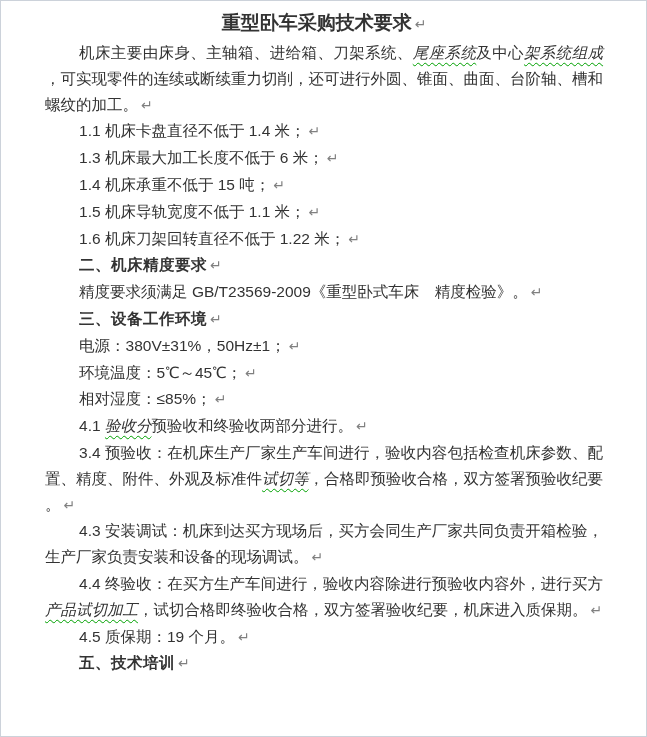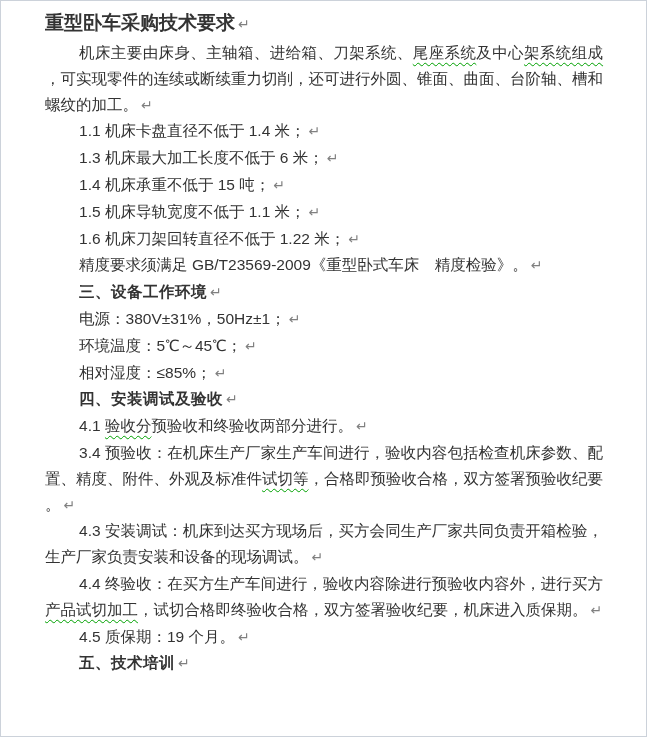--- a/index.html
+++ b/index.html
@@ -9,21 +9,21 @@
     box-sizing:border-box;
     border:1px solid #ccd2da;
     padding:6px 43px 0 44px;
     background:#ffffff;
     font-family:"Liberation Sans", sans-serif;
     color:#333333;
     overflow:hidden;
   }
   p.title {
     margin:0;
-    text-align:left;
+    text-align:center;
     font-size:19px;
     font-weight:bold;
     line-height:32px;
     white-space:nowrap;
   }
   p.line {
     margin:0;
     font-size:15.5px;
     line-height:25.8px;
     text-align:justify;
@@ -39,48 +39,49 @@
     font-weight:normal;
     padding-left:3px;
     letter-spacing:0;
   }
   .wavy {
     text-decoration:underline;
     text-decoration-style:wavy;
     text-decoration-color:#00a000;
     text-decoration-thickness:1px;
     text-underline-offset:4px;
+    font-style:italic;
   }
 </style>
 </head>
 <body>
 
 <div class="page">
 
   <p class="title"><span>重型卧车采购技术要求</span><span class="pm">↵</span></p>
 
   <p class="line"><span>机床主要由床身、主轴箱、进给箱、刀架系统、</span><span class="wavy">尾座系统</span><span>及中心</span><span class="wavy">架系统组成</span><span>，可实现零件的连续或断续重力切削，还可进行外圆、锥面、曲面、台阶轴、槽和螺纹的加工。</span><span class="pm">↵</span></p>
 
 
   <p class="line"><span>1.1 机床卡盘直径不低于 1.4 米；</span><span class="pm">↵</span></p>
   <p class="line"><span>1.3 机床最大加工长度不低于 6 米；</span><span class="pm">↵</span></p>
   <p class="line"><span>1.4 机床承重不低于 15 吨；</span><span class="pm">↵</span></p>
   <p class="line"><span>1.5 机床导轨宽度不低于 1.1 米；</span><span class="pm">↵</span></p>
   <p class="line"><span>1.6 机床刀架回转直径不低于 1.22 米；</span><span class="pm">↵</span></p>
 
+  <p class="line heading"><span>二、机床精度要求</span><span class="pm">↵</span></p>
 
   <p class="line"><span>精度要求须满足 GB/T23569-2009《重型卧式车床　精度检验》。</span><span class="pm">↵</span></p>
 
   <p class="line heading"><span>三、设备工作环境</span><span class="pm">↵</span></p>
 
   <p class="line"><span>电源：380V±31%，50Hz±1；</span><span class="pm">↵</span></p>
   <p class="line"><span>环境温度：5℃～45℃；</span><span class="pm">↵</span></p>
   <p class="line"><span>相对湿度：≤85%；</span><span class="pm">↵</span></p>
 
-  <p class="line heading"><span>四、安装调试及验收</span><span class="pm">↵</span></p>
 
   <p class="line"><span>4.1 </span><span class="wavy">验收分</span><span>预验收和终验收两部分进行。</span><span class="pm">↵</span></p>
 
   <p class="line"><span>3.4 预验收：在机床生产厂家生产车间进行，验收内容包括检查机床参数、配置、精度、附件、外观及标准件</span><span class="wavy">试切等</span><span>，合格即预验收合格，双方签署预验收纪要。</span><span class="pm">↵</span></p>
 
   <p class="line"><span>4.3 安装调试：机床到达买方现场后，买方会同生产厂家共同负责开箱检验，生产厂家负责安装和设备的现场调试。</span><span class="pm">↵</span></p>
 
   <p class="line"><span>4.4 终验收：在买方生产车间进行，验收内容除进行预验收内容外，进行买方</span><span class="wavy">产品试切加工</span><span>，试切合格即终验收合格，双方签署验收纪要，机床进入质保期。</span><span class="pm">↵</span></p>
 
   <p class="line"><span>4.5 质保期：19 个月。</span><span class="pm">↵</span></p>

